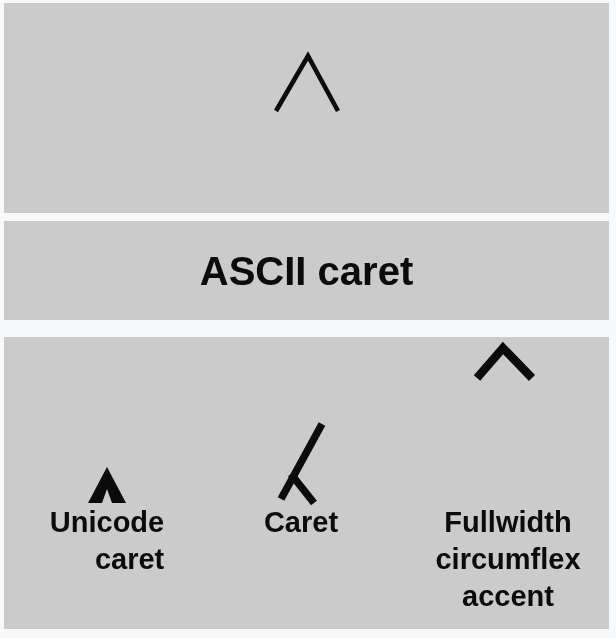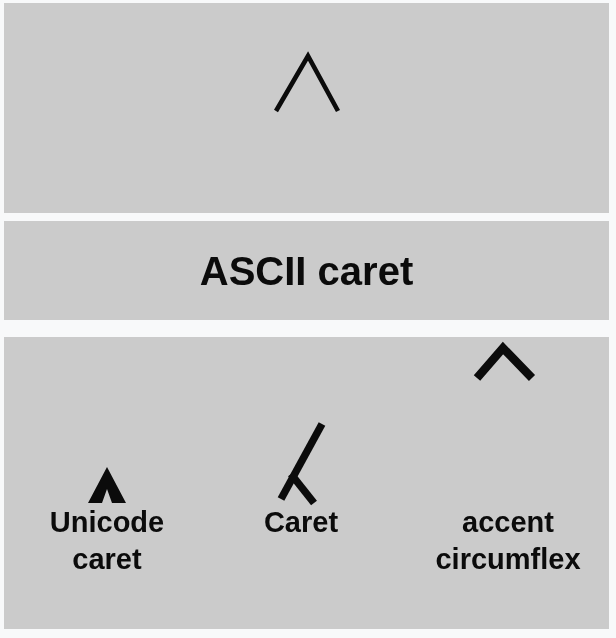--- a/index.html
+++ b/index.html
@@ -45,21 +45,21 @@
     top:167px;
     transform:translateX(-50%);
     text-align:center;
     font-size:29px;
     font-weight:bold;
     line-height:37px;
     color:var(--ink);
     white-space:nowrap;
   }
   .glyph-label span{display:block;}
-  .label-unicode-caret{left:103px;}
+  .label-unicode-caret{left:103px;text-align:right;}
   .label-caret-insertion{left:297px;}
   .label-fullwidth{left:504px;}
   .stroke{
     fill:none;
     stroke:var(--ink);
     stroke-linecap:butt;
     stroke-linejoin:miter;
     stroke-miterlimit:12;
   }
   .fill{fill:var(--ink);stroke:none;}
@@ -95,18 +95,19 @@
     <div class="glyph-label label-unicode-caret">
       <span>Unicode</span>
       <span>caret</span>
     </div>
 
     <div class="glyph-label label-caret-insertion">
       <span>Caret</span>
     </div>
 
     <div class="glyph-label label-fullwidth">
+      <span>Fullwidth</span>
+      <span>circumflex</span>
       <span>accent</span>
-      <span>circumflex</span>
     </div>
   </div>
 
 </div>
 
 </body></html>

